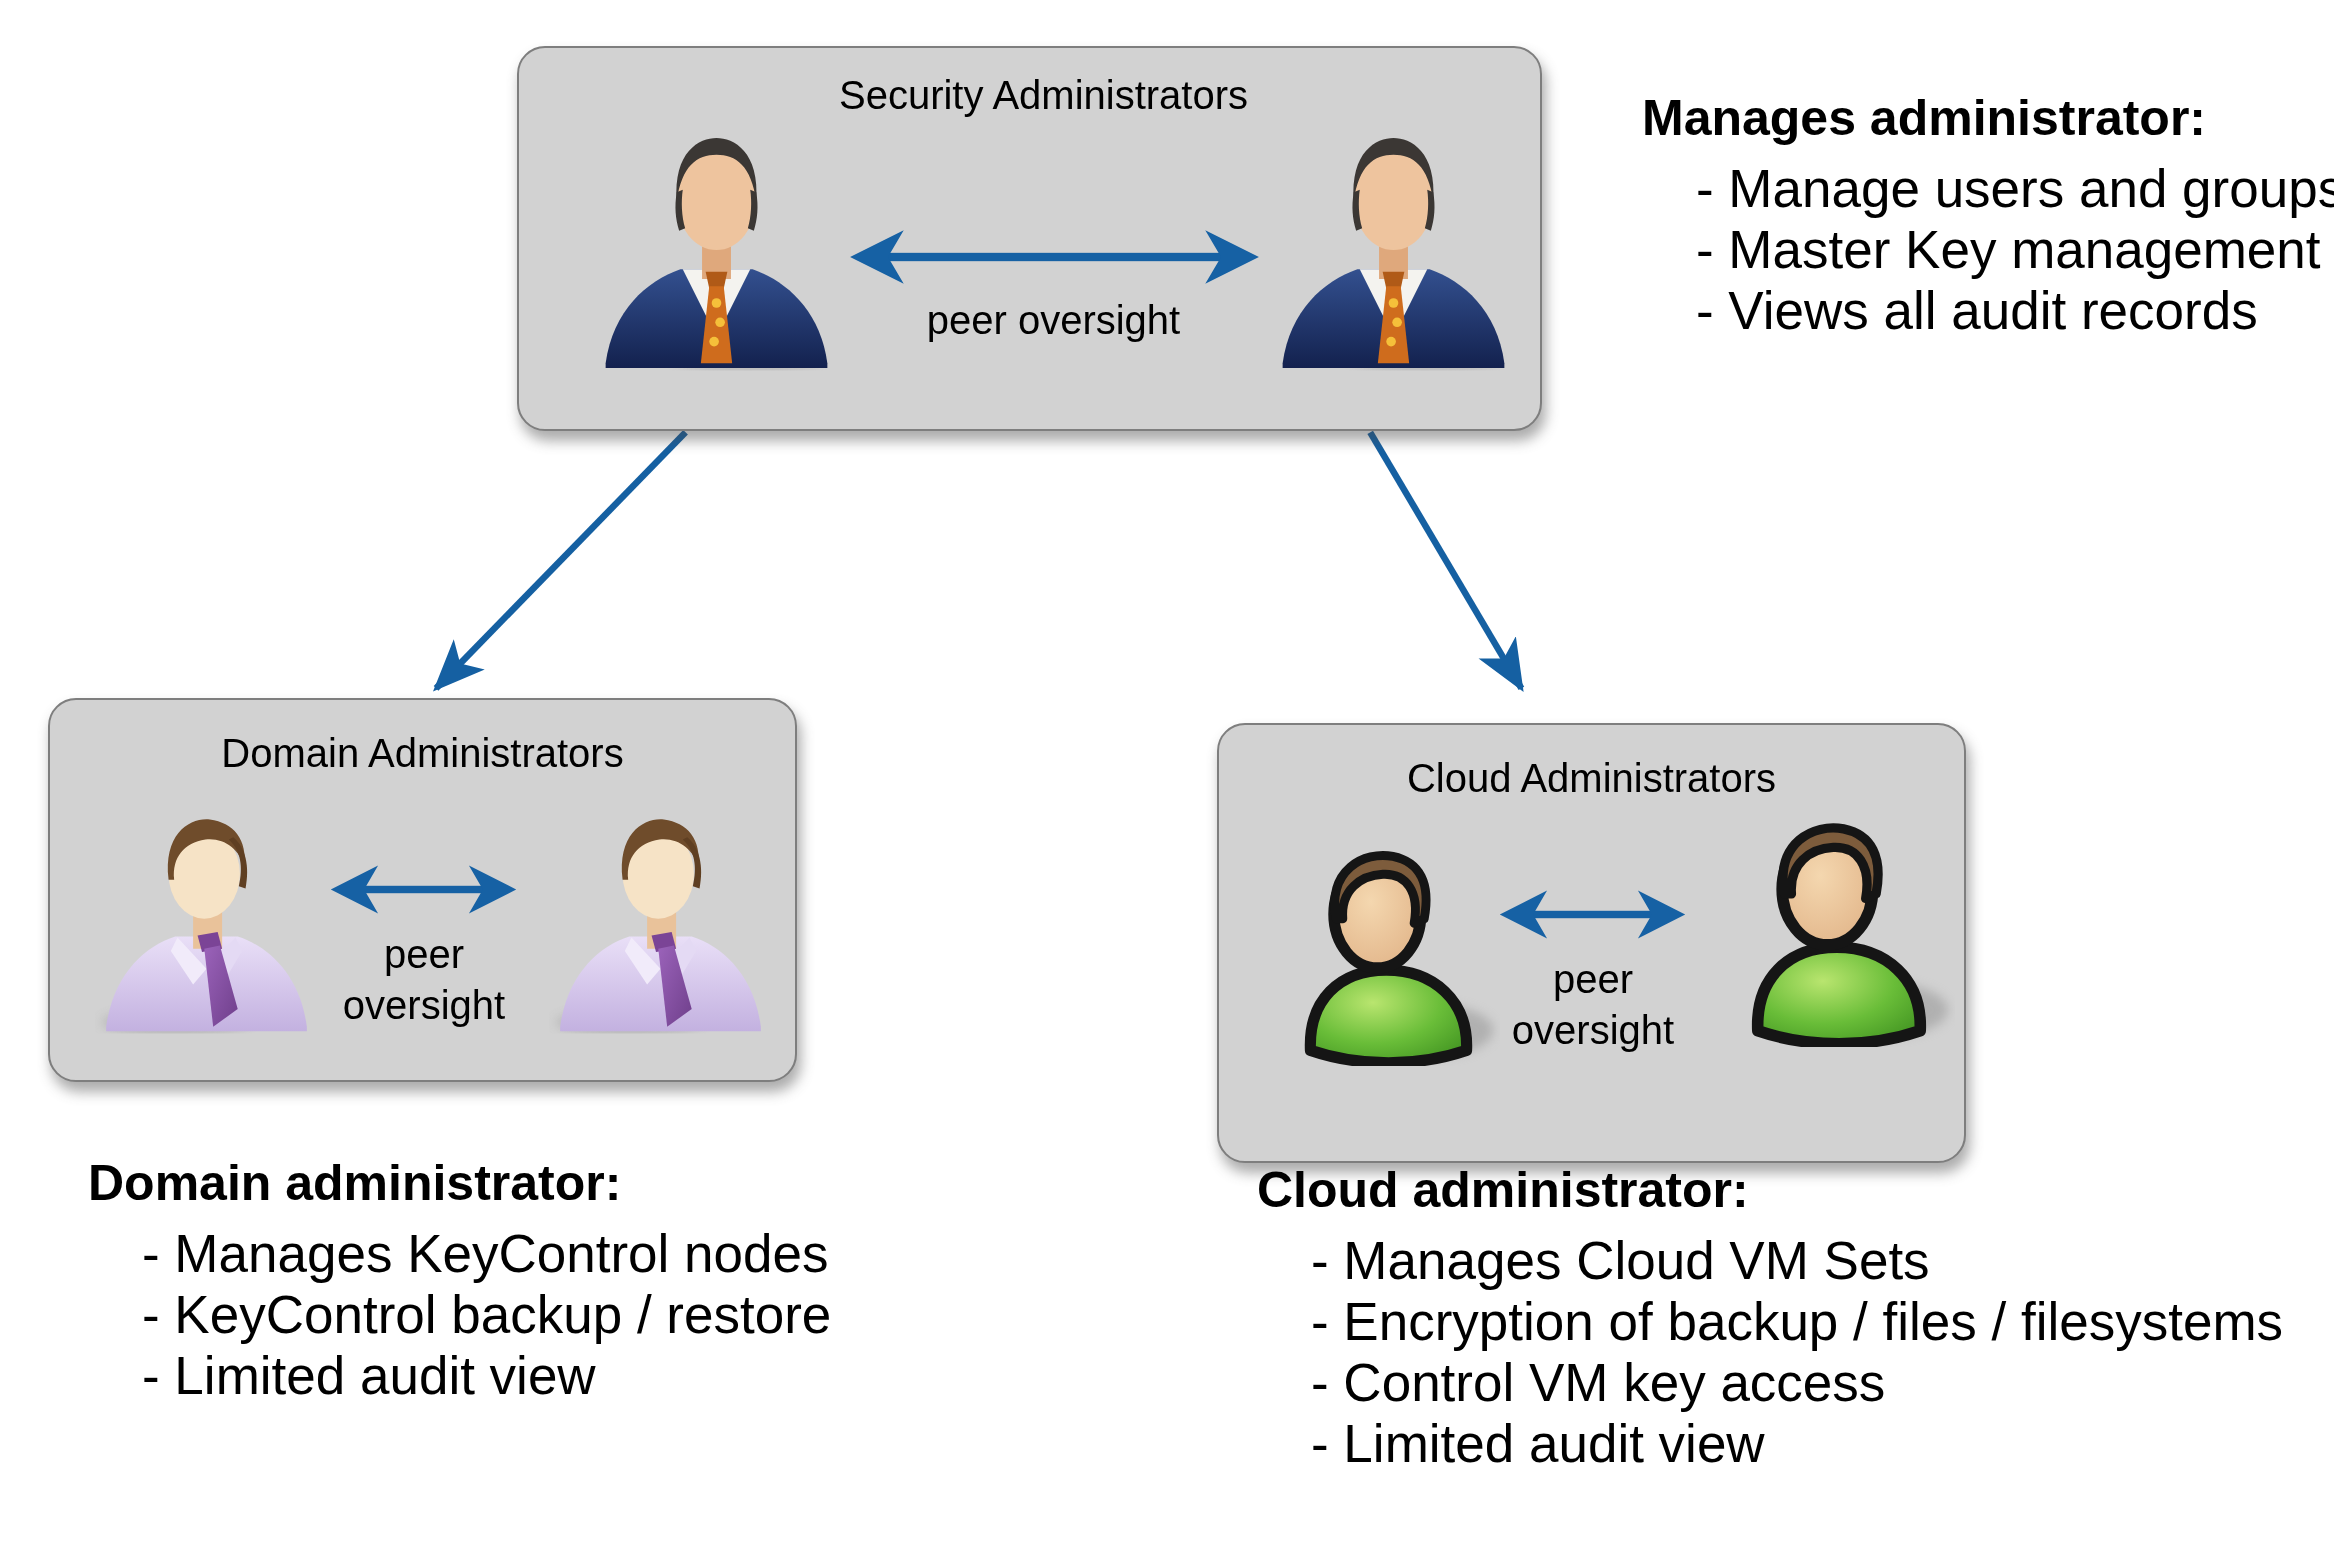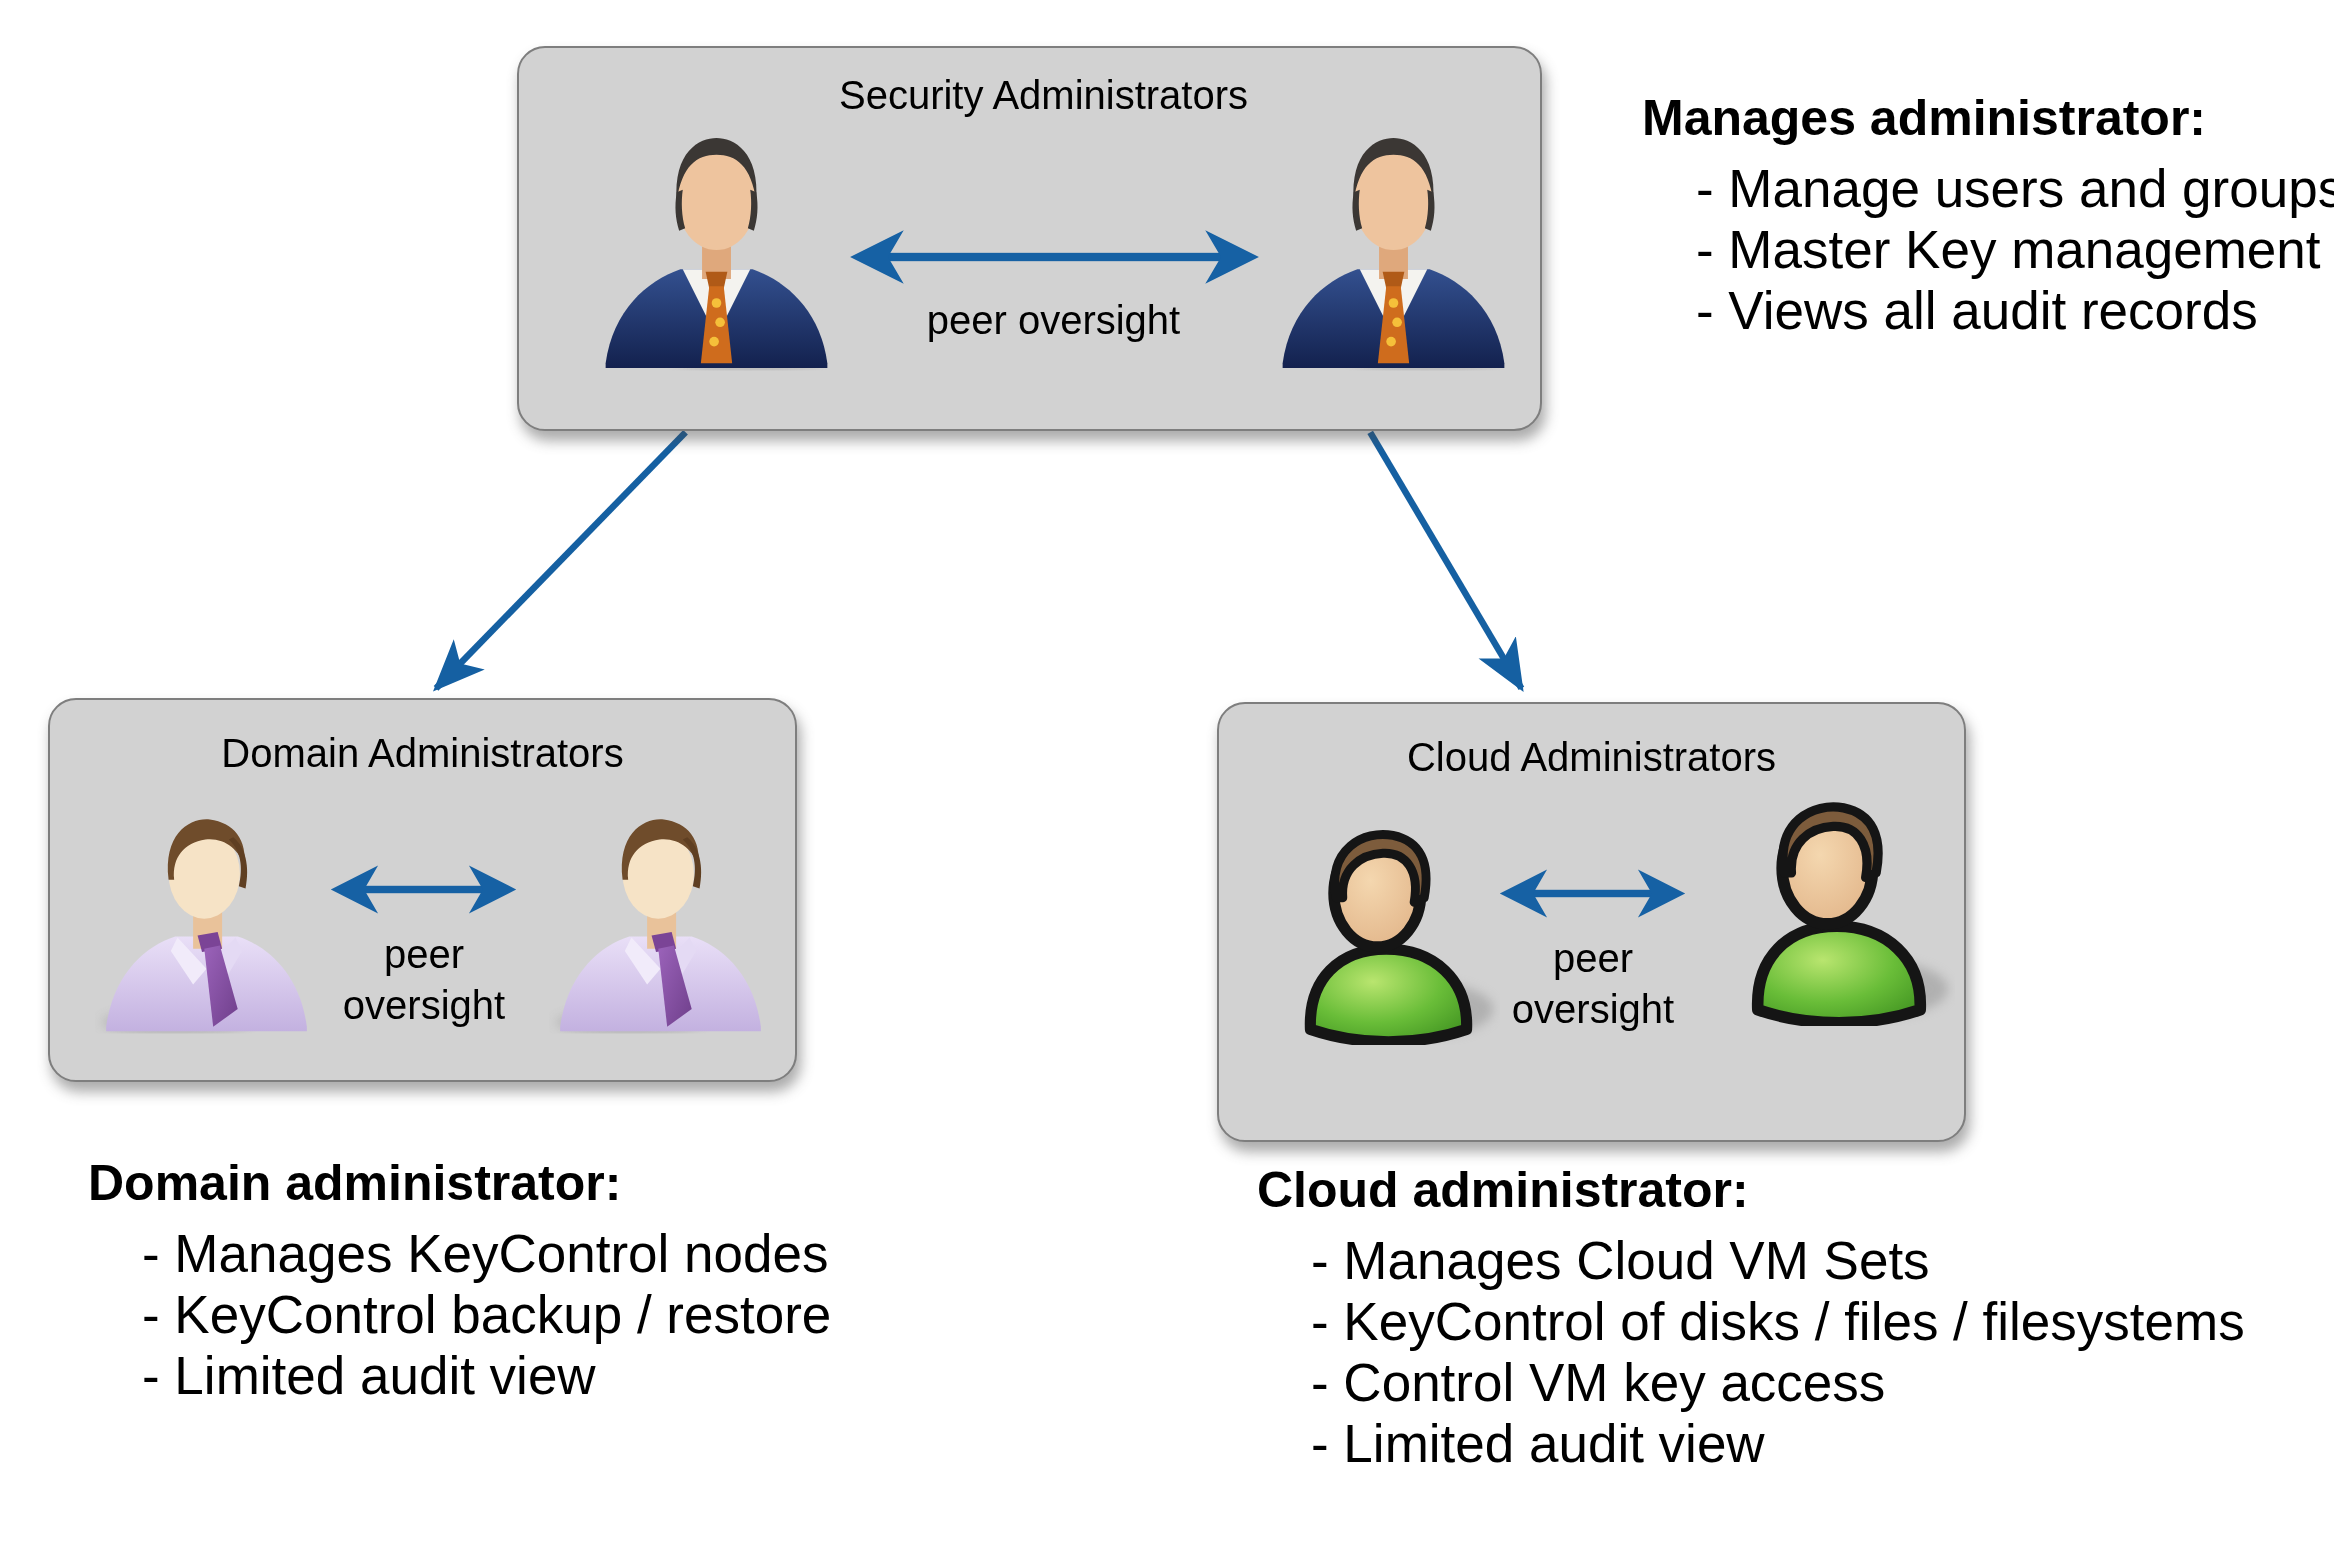--- a/index.html
+++ b/index.html
@@ -17,21 +17,21 @@
   .admin-box {
     position: absolute;
     background: #d2d2d2;
     border: 2.8px solid #7e7e7e;
     border-radius: 28px;
     box-shadow: 3.7px 9.3px 13px rgba(70,70,70,0.45);
     box-sizing: border-box;
   }
   #box-security { left: 517px; top: 46px;  width: 1025px; height: 385px; }
   #box-domain   { left: 48px;  top: 698px; width: 749px;  height: 384px; }
-  #box-cloud    { left: 1217px;top: 702px; width: 749px;  height: 440px; }
+  #box-cloud    { left: 1217px;top: 723px; width: 749px;  height: 440px; }
 
   .box-title {
     position: absolute;
     left: 0; right: 0;
     text-align: center;
     font-size: 40px;
     line-height: 46px;
     color: #000;
   }
   #box-security .box-title { top: 24px; padding-left: 28px; }
@@ -250,19 +250,19 @@
   <section class="notes" id="notes-domain">
     <div class="notes-heading">Domain administrator:</div>
     <div class="notes-item">- Manages KeyControl nodes</div>
     <div class="notes-item">- KeyControl backup / restore</div>
     <div class="notes-item">- Limited audit view</div>
   </section>
 
   <section class="notes" id="notes-cloud">
     <div class="notes-heading">Cloud administrator:</div>
     <div class="notes-item">- Manages Cloud VM Sets</div>
-    <div class="notes-item">- KeyControl of disks / files / filesystems</div>
+    <div class="notes-item">- Encryption of backup / files / filesystems</div>
     <div class="notes-item">- Control VM key access</div>
     <div class="notes-item">- Limited audit view</div>
   </section>
 
 </div>
 
 
 </body></html>

